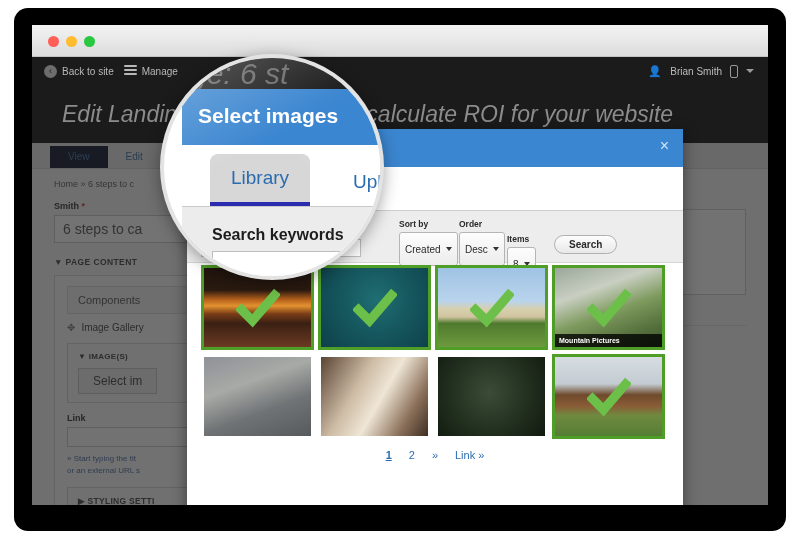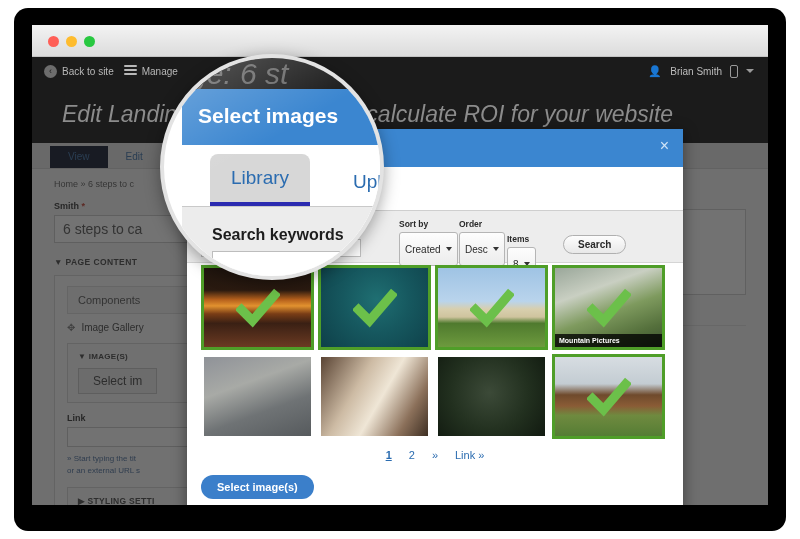--- a/index.html
+++ b/index.html
@@ -225,21 +225,21 @@
   }
   .sel-caret {
     width: 0; height: 0;
     border-left: 3px solid transparent; border-right: 3px solid transparent;
     border-top: 4px solid #333;
   }
   #grp-sortby { left: 212px; }
   #grp-order  { left: 272px; }
   #grp-items  { left: 320px; margin-top: 15px; }
   #search-button {
-    position: absolute; left: 376px; top: 24px;
+    position: absolute; left: 367px; top: 24px;
     border: 1px solid #b0b0b0; border-radius: 10px;
     background: linear-gradient(#fdfdfd, #e8e8e8);
     font-size: 10px; font-weight: bold; color: #2a2a2a;
     padding: 3px 14px;
     cursor: pointer;
   }
 
   
   #grid {
     position: absolute; left: 14px; top: 136px;
@@ -542,21 +542,20 @@
         </div>
       </div>
 
     <div id="pager">
         <span class="pg current">1</span>
         <span class="pg">2</span>
         <span class="pg">»</span>
         <span class="pg">Link »</span>
       </div>
 
-    <span id="select-images-btn">Select image(s)</span>
   </div>
 
   <div id="lens">
     <div id="lens-inner">
       <div id="lens-hero">ge: 6 st</div>
       <div id="lens-white"></div>
       <div id="lens-titlebar"></div>
       <div id="lens-dlg-title">Select images</div>
       <div id="lens-tabstrip">
         <span class="lens-tab active" id="lens-tab-library">Library</span>

